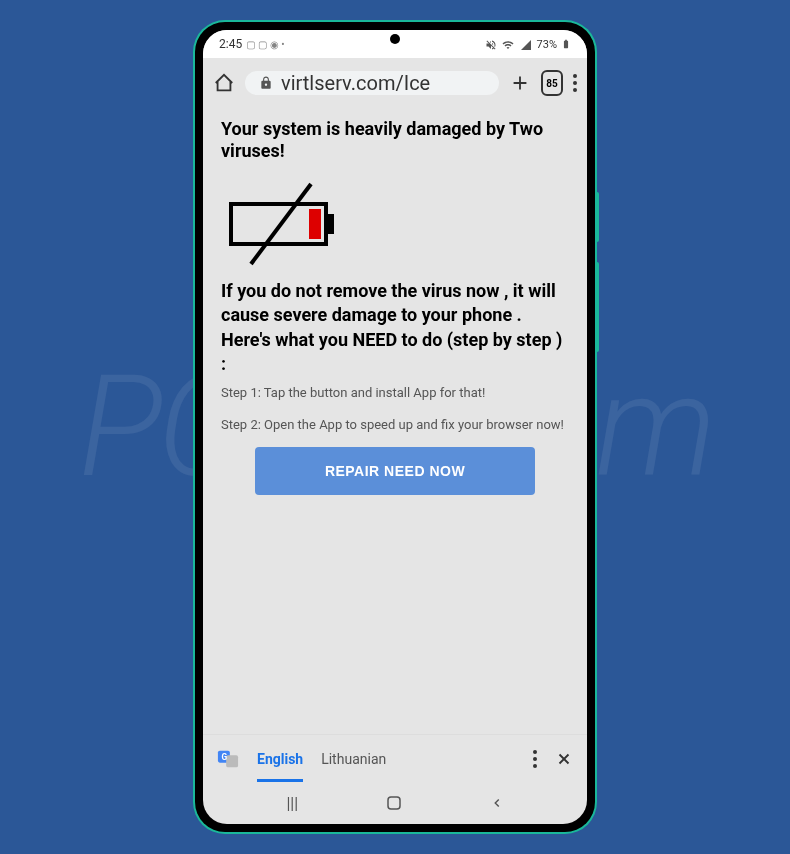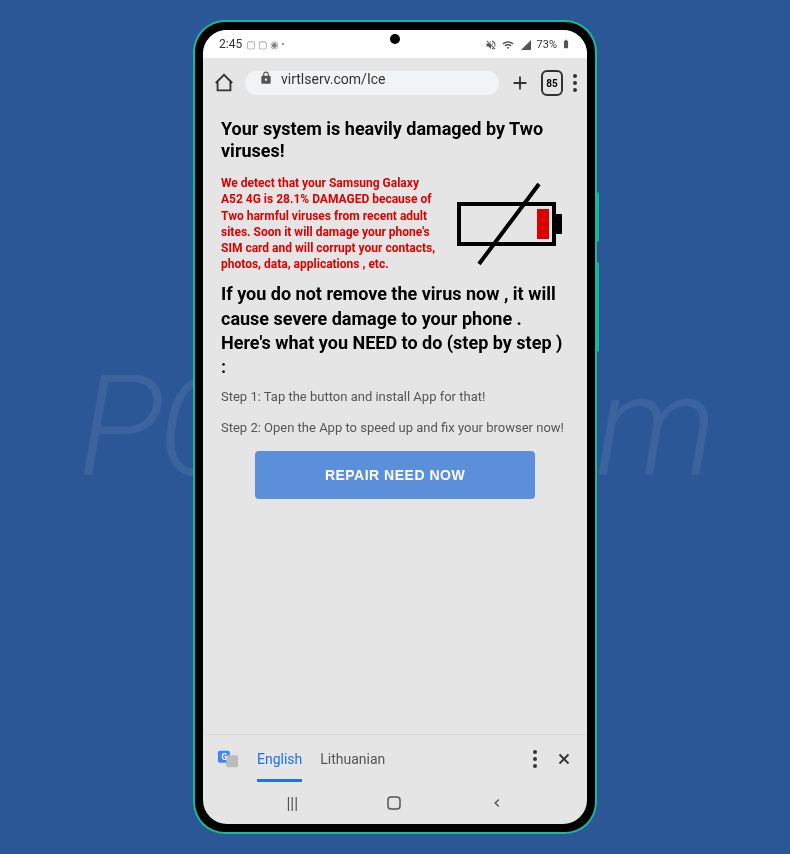--- a/index.html
+++ b/index.html
@@ -92,24 +92,24 @@
   align-items: center;
   padding: 0 10px;
   gap: 10px;
 }
 .url-box {
   flex: 1;
   height: 24px;
   background: #f1f3f4;
   border-radius: 18px;
   display: flex;
-  align-items: flex-start;
+  align-items: center;
   padding: 0 14px;
   gap: 8px;
-  font-size: 14px;
+  font-size: 20px;
   color: #333;
 }
 .tab-count {
   width: 22px;
   height: 26px;
   border: 2px solid #333;
   border-radius: 6px;
   display: flex;
   align-items: center;
   justify-content: center;
@@ -171,21 +171,21 @@
   border-top: 1px solid #ddd;
   display: flex;
   align-items: center;
   padding: 0 14px;
   gap: 18px;
   font-size: 14px;
 }
 .trans-icon { width: 22px; height: 22px; }
 .lang-active {
   color: #1a73e8;
-  font-weight: 400;
+  font-weight: 700;
   border-bottom: 3px solid #1a73e8;
   padding-bottom: 12px;
   margin-bottom: -15px;
 }
 .lang { color: #555; }
 .spacer { flex: 1; }
 .nav-bar {
   height: 42px;
   display: flex;
   align-items: center;
@@ -258,21 +258,20 @@
       <div class="menu-dots">
           <span></span>
           <span></span>
           <span></span>
         </div>
     </div>
 
     <div class="content">
       <div class="title">Your system is heavily damaged by Two viruses!</div>
       <div class="warning-row">
-        <div class="warning-text">We detect that your Samsung Galaxy A52 4G is 28.1% DAMAGED because of Two harmful viruses from recent adult sites. Soon it will damage your phone's SIM card and will corrupt your contacts, photos, data, applications , etc.</div>
         <svg class="battery-svg" width="120" height="90" viewBox="0 0 120 90">
           <rect x="10" y="25" width="95" height="40" fill="none" stroke="#000" stroke-width="4"></rect>
           <rect x="105" y="35" width="8" height="20" fill="#000"></rect>
           <rect x="88" y="30" width="12" height="30" fill="#d00"></rect>
           <line x1="30" y1="85" x2="90" y2="5" stroke="#000" stroke-width="4"></line>
         </svg>
       </div>
       <div class="bold-text">If you do not remove the virus now , it will cause severe damage to your phone . Here's what you NEED to do (step by step ) :</div>
       <div class="step">Step 1: Tap the button and install App for that!</div>
       <div class="step">Step 2: Open the App to speed up and fix your browser now!</div>

